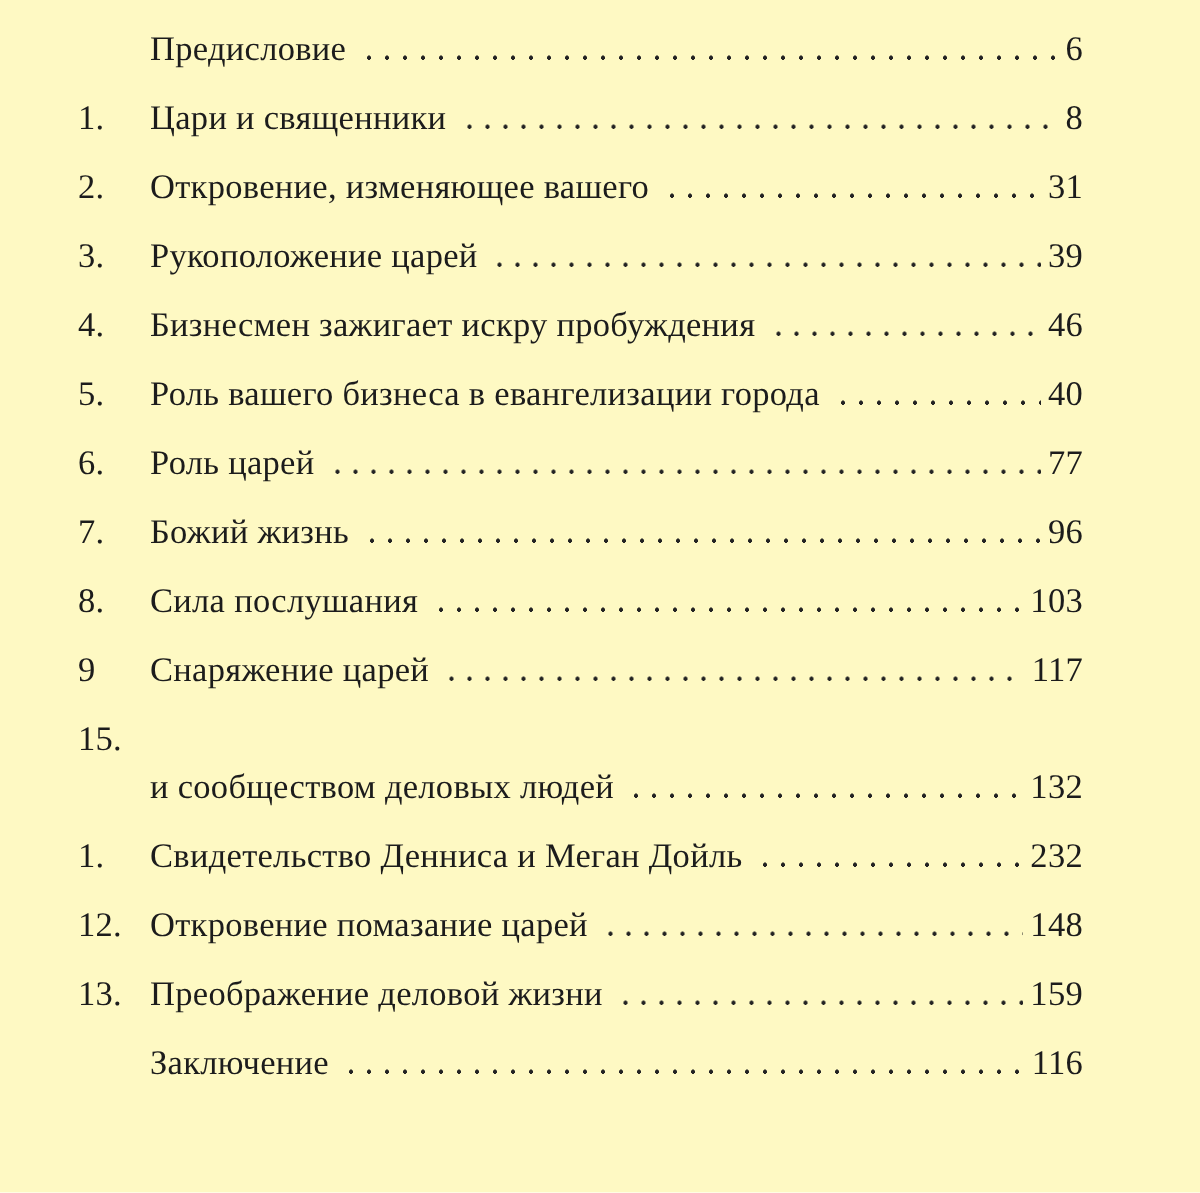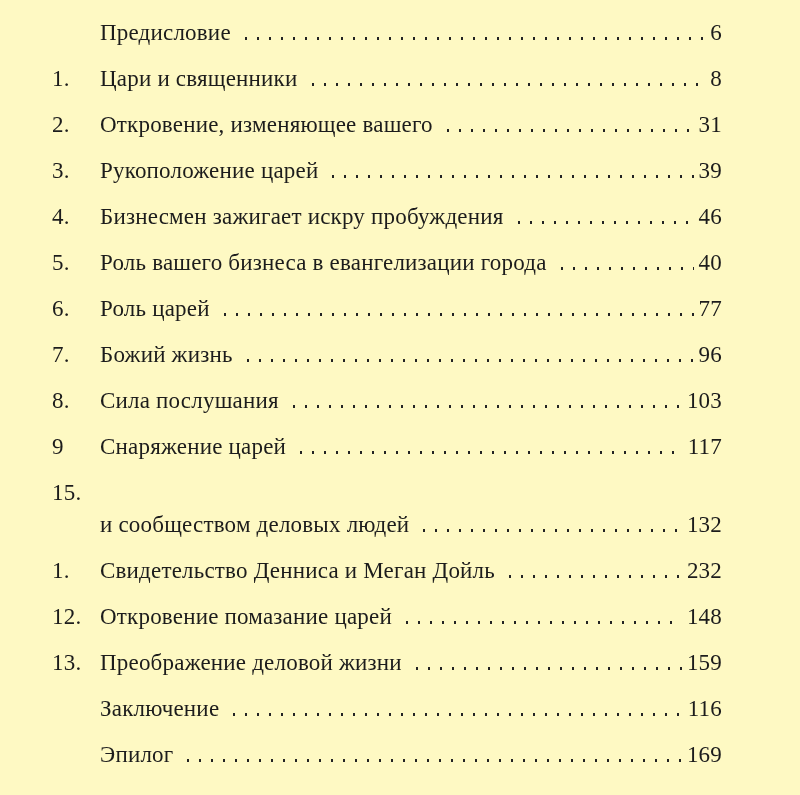--- a/index.html
+++ b/index.html
@@ -154,20 +154,14 @@
     <span class="page-num">159</span>
   </div>
 
   <div class="toc-row">
     <span class="num"></span>
     <span class="title">Заключение</span>
     <span class="leader"></span>
     <span class="page-num">116</span>
   </div>
 
-  <div class="toc-row">
-    <span class="num"></span>
-    <span class="title">Эпилог</span>
-    <span class="leader"></span>
-    <span class="page-num">169</span>
-  </div>
 
 </div>
 
 </body></html>

